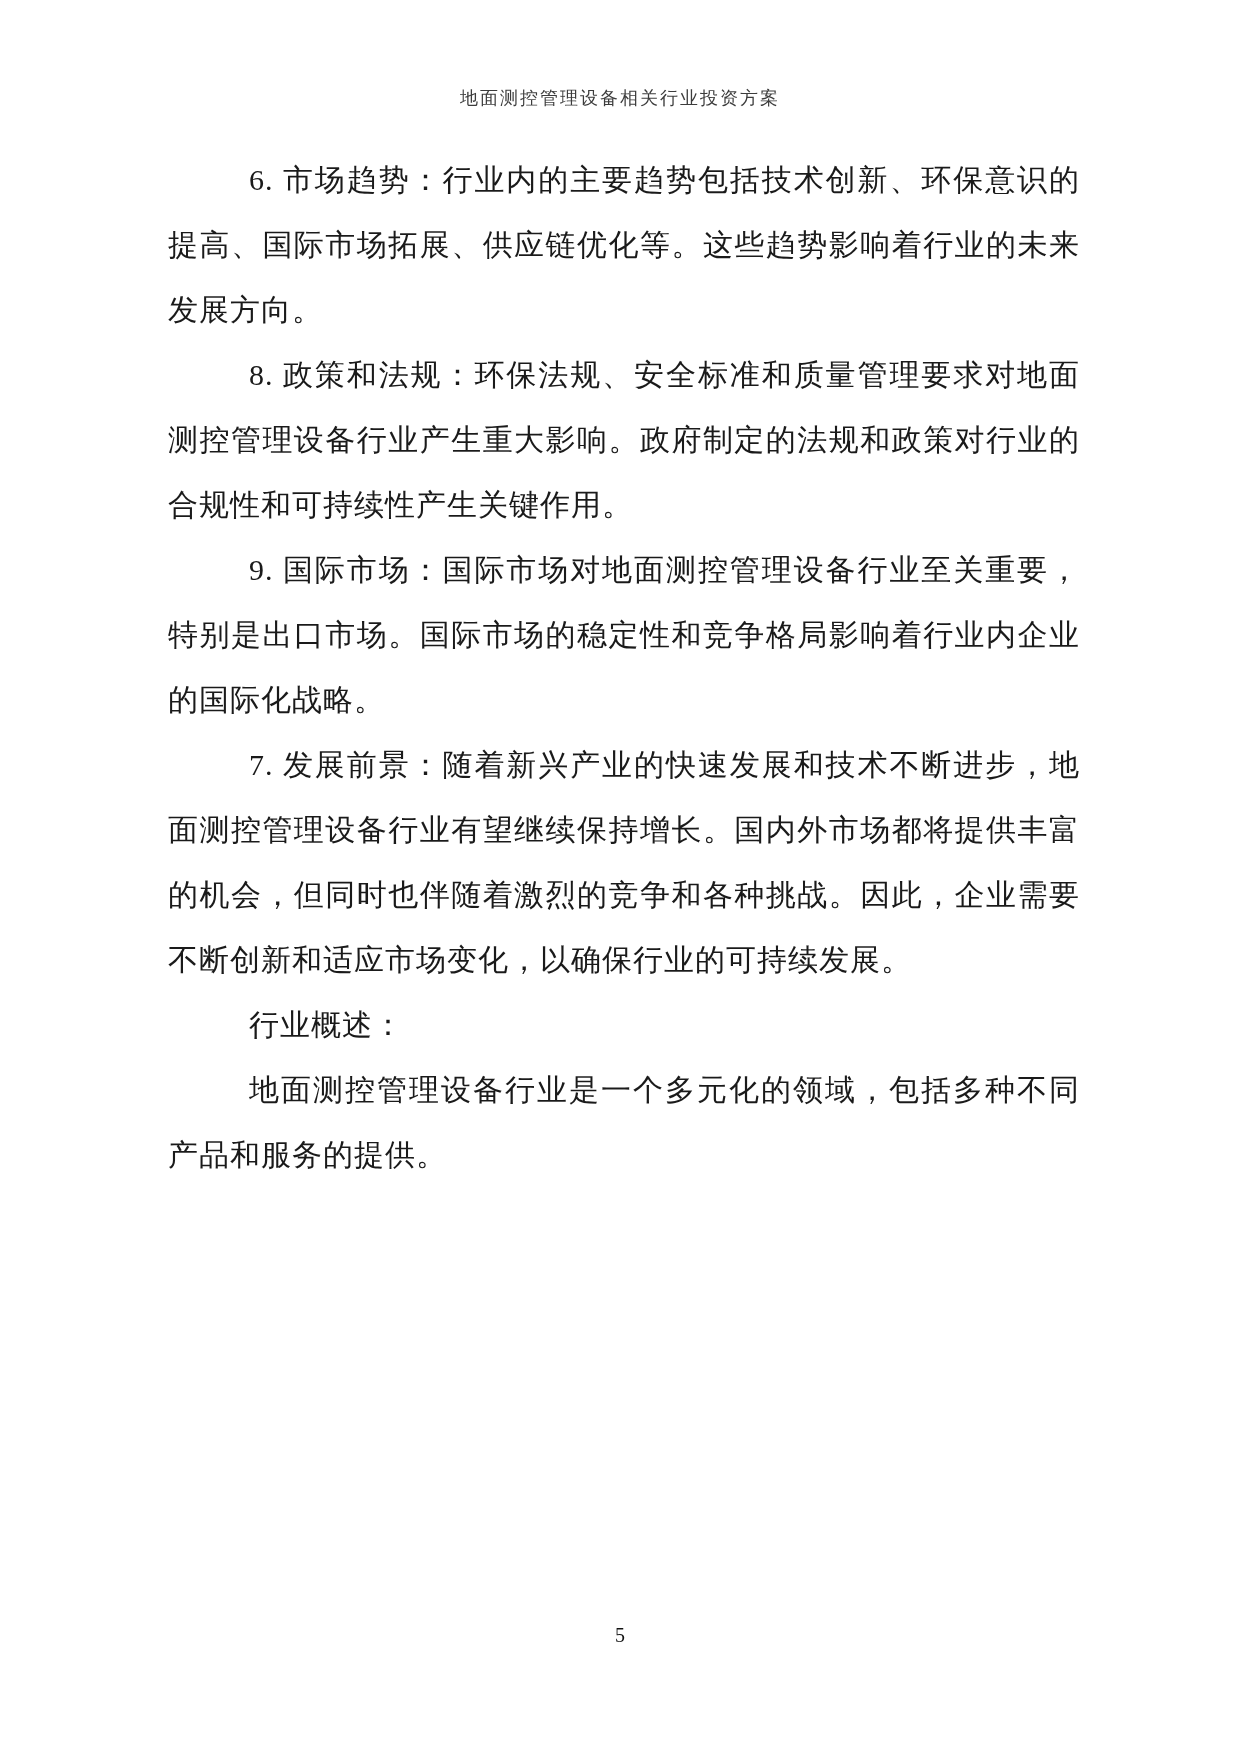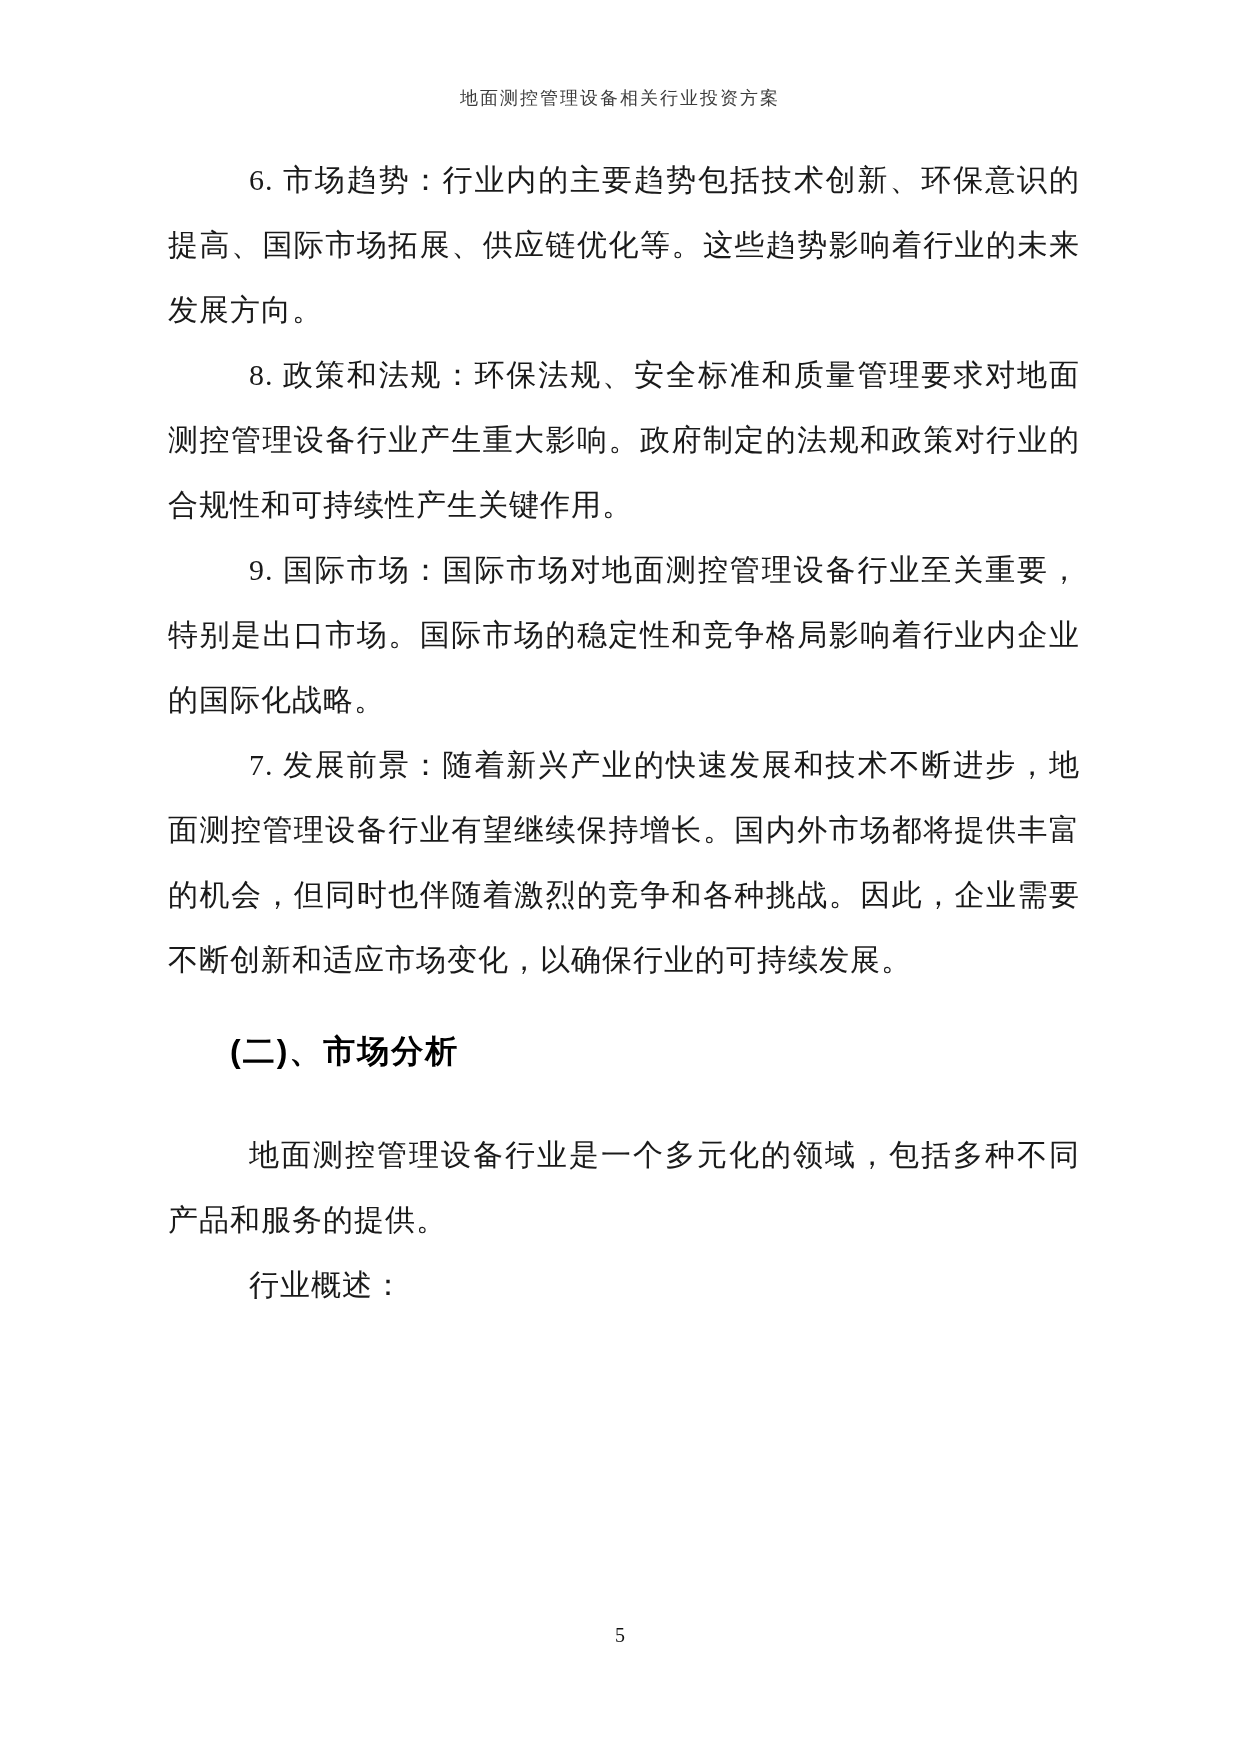--- a/index.html
+++ b/index.html
@@ -77,23 +77,22 @@
   <header class="doc-header">
     <span class="doc-header-title">地面测控管理设备相关行业投资方案</span>
   </header>
 
   <main class="doc-body">
     <p class="para">6. 市场趋势：行业内的主要趋势包括技术创新、环保意识的提高、国际市场拓展、供应链优化等。这些趋势影响着行业的未来发展方向。</p>
     <p class="para">8. 政策和法规：环保法规、安全标准和质量管理要求对地面测控管理设备行业产生重大影响。政府制定的法规和政策对行业的合规性和可持续性产生关键作用。</p>
     <p class="para">9. 国际市场：国际市场对地面测控管理设备行业至关重要，特别是出口市场。国际市场的稳定性和竞争格局影响着行业内企业的国际化战略。</p>
     <p class="para">7. 发展前景：随着新兴产业的快速发展和技术不断进步，地面测控管理设备行业有望继续保持增长。国内外市场都将提供丰富的机会，但同时也伴随着激烈的竞争和各种挑战。因此，企业需要不断创新和适应市场变化，以确保行业的可持续发展。</p>
 
-    <h2 class="section-heading">(二)、市场分析</h2>
 
+    <p class="para">行业概述：</p>
     <p class="para">地面测控管理设备行业是一个多元化的领域，包括多种不同产品和服务的提供。</p>
-    <p class="para">行业概述：</p>
   </main>
 
   <footer class="doc-footer">
     <span class="page-number">5</span>
   </footer>
 
 </div>
 
 </body></html>

